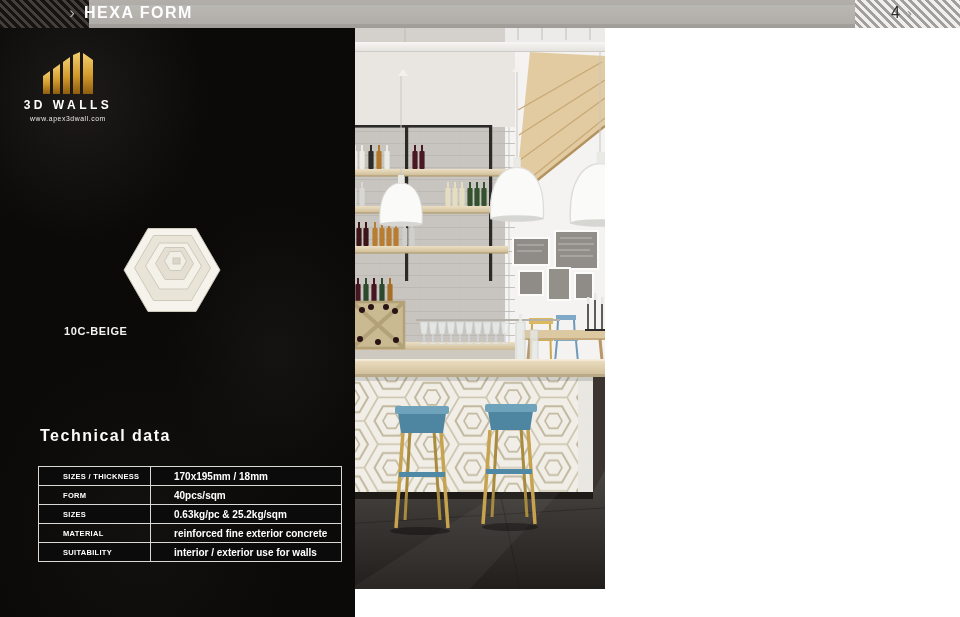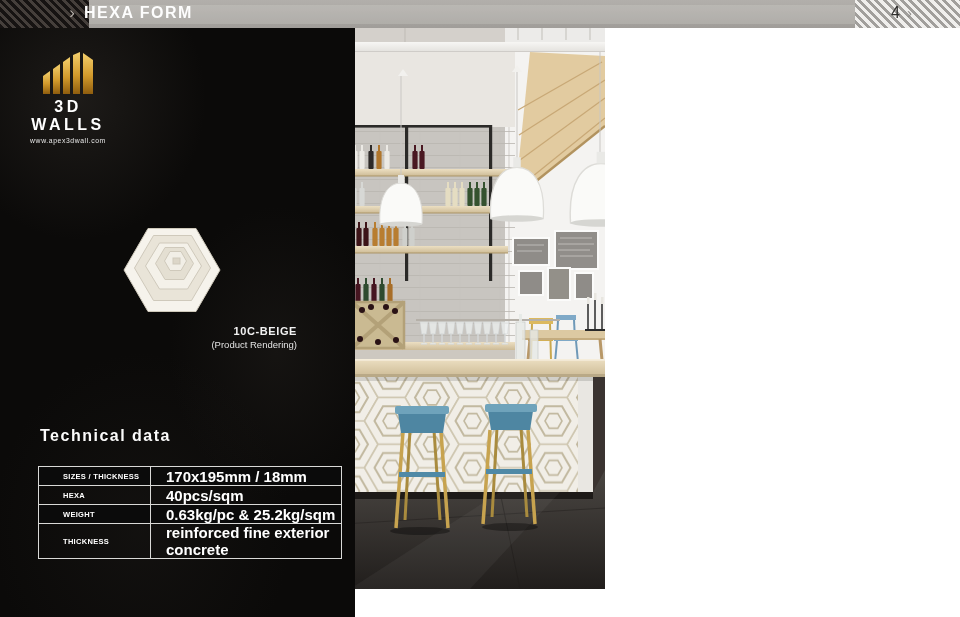--- a/index.html
+++ b/index.html
@@ -26,37 +26,37 @@
   .left-panel { position:absolute; left:0; top:28px; width:355px; height:589px;
       background:
         radial-gradient(ellipse 60% 40% at 22% 12%, rgba(72,66,60,.30), transparent 60%),
         radial-gradient(ellipse 55% 45% at 78% 55%, rgba(58,53,48,.22), transparent 55%),
         radial-gradient(ellipse 70% 50% at 40% 85%, rgba(52,48,44,.18), transparent 60%),
         #0b0a09; }
 
   .logo { position:absolute; left:18px; top:24px; width:100px; text-align:center; }
   .logo-mark { display:block; margin:0 auto 4px auto; }
   .brand-name { font-size:26px; font-weight:bold; color:#fff; letter-spacing:2px; line-height:1; }
-  .brand-tag  { font-size:16px; font-weight:bold; color:#fff; letter-spacing:3.5px; margin-top:3px; }
+  .brand-tag  { font-size:12px; font-weight:bold; color:#fff; letter-spacing:3.5px; margin-top:3px; }
   .brand-url  { font-size:6.8px; color:#e8e8e8; letter-spacing:.6px; margin-top:3px; }
 
   .render-wrap { position:absolute; left:112px; top:190px; width:120px; height:104px; }
-  .render-caption { position:absolute; left:47px; top:297px; width:250px; text-align:right; }
+  .render-caption { position:absolute; left:64px; top:297px; width:250px; text-align:left; }
   .cap-code { font-size:11px; font-weight:bold; color:#f2f2f2; letter-spacing:.6px; }
   .cap-note { font-size:9.5px; color:#e2e2e2; margin-top:2px; }
 
   .tech-heading { position:absolute; left:40px; top:399px; font-size:16px; font-weight:600;
                   color:#fbfbfb; letter-spacing:1.5px; }
 
   .tech-table { position:absolute; left:38px; top:438px; width:304px;
                 border-collapse:collapse; }
   .tech-table td { border:1px solid #d9d9d7; height:19px; color:#fff; vertical-align:middle; }
   .tech-table td.lbl { width:112px; font-size:7.5px; font-weight:bold; letter-spacing:.3px;
                        padding-left:24px; }
-  .tech-table td.val { font-size:15px; font-weight:bold; padding-left:15px; }
+  .tech-table td.val { font-size:10px; font-weight:bold; padding-left:23px; }
   .tech-table tr.dark td { background:#0b0b0b; }
   .tech-table tr.gray td { background:#98." ; }
   .tech-table tr.gray td { background:#989896; }
 
   /* ---------- photo ---------- */
   .photo { position:absolute; left:355px; top:28px; width:605px; height:589px; }
 </style>
 </head>
 <body>
 
@@ -102,42 +102,45 @@
           <polygon points="-37.5,0 -18.5,-32.5 19.5,-32.5 38.5,0 19.5,32.5 -18.5,32.5" fill="#e9e4d8"></polygon>
           <polygon points="-26.5,-2 -12.5,-25 15.5,-25 29.5,-2 15.5,21 -12.5,21" fill="#f4f1e9"></polygon>
           <polygon points="-16.5,-4.5 -7,-20.5 12,-20.5 21.5,-4.5 12,11.5 -7,11.5" fill="#e4dfd2"></polygon>
           <polygon points="-7.5,-7 -2,-16.5 9,-16.5 14.5,-7 9,2.5 -2,2.5" fill="#f1eee6"></polygon>
           <rect x="1" y="-10" width="7" height="6" fill="#dcd6c8"></rect>
         </g>
       </svg>
     </div>
     <div class="render-caption">
       <div class="cap-code">10C-BEIGE</div>
-      <div class="cap-note">(Product Rendering)</div>
     </div>
 
     <div class="tech-heading">Technical data</div>
 
     <table class="tech-table">
       <tbody>
         <tr class="dark">
           <td class="lbl">SIZES / THICKNESS</td>
           <td class="val">170x195mm / 18mm</td>
         </tr>
         <tr class="gray">
-          <td class="lbl">HEXA</td>
+          <td class="lbl">FORM</td>
           <td class="val">40pcs/sqm</td>
         </tr>
         <tr class="dark">
-          <td class="lbl">WEIGHT</td>
+          <td class="lbl">SIZES</td>
           <td class="val">0.63kg/pc  &amp;  25.2kg/sqm</td>
         </tr>
         <tr class="gray">
-          <td class="lbl">THICKNESS</td>
+          <td class="lbl">MATERIAL</td>
           <td class="val">reinforced fine exterior concrete</td>
+        </tr>
+        <tr class="dark">
+          <td class="lbl">SUITABILITY</td>
+          <td class="val">interior / exterior use for walls</td>
         </tr>
       </tbody>
     </table>
   </div>
 
   <div class="photo">
   <svg width="605" height="589" viewBox="0 0 605 589">
     <defs>
       <linearGradient id="woodG" x1="0" y1="0" x2="0" y2="1">
         <stop offset="0" stop-color="#ecdfc2"></stop>

